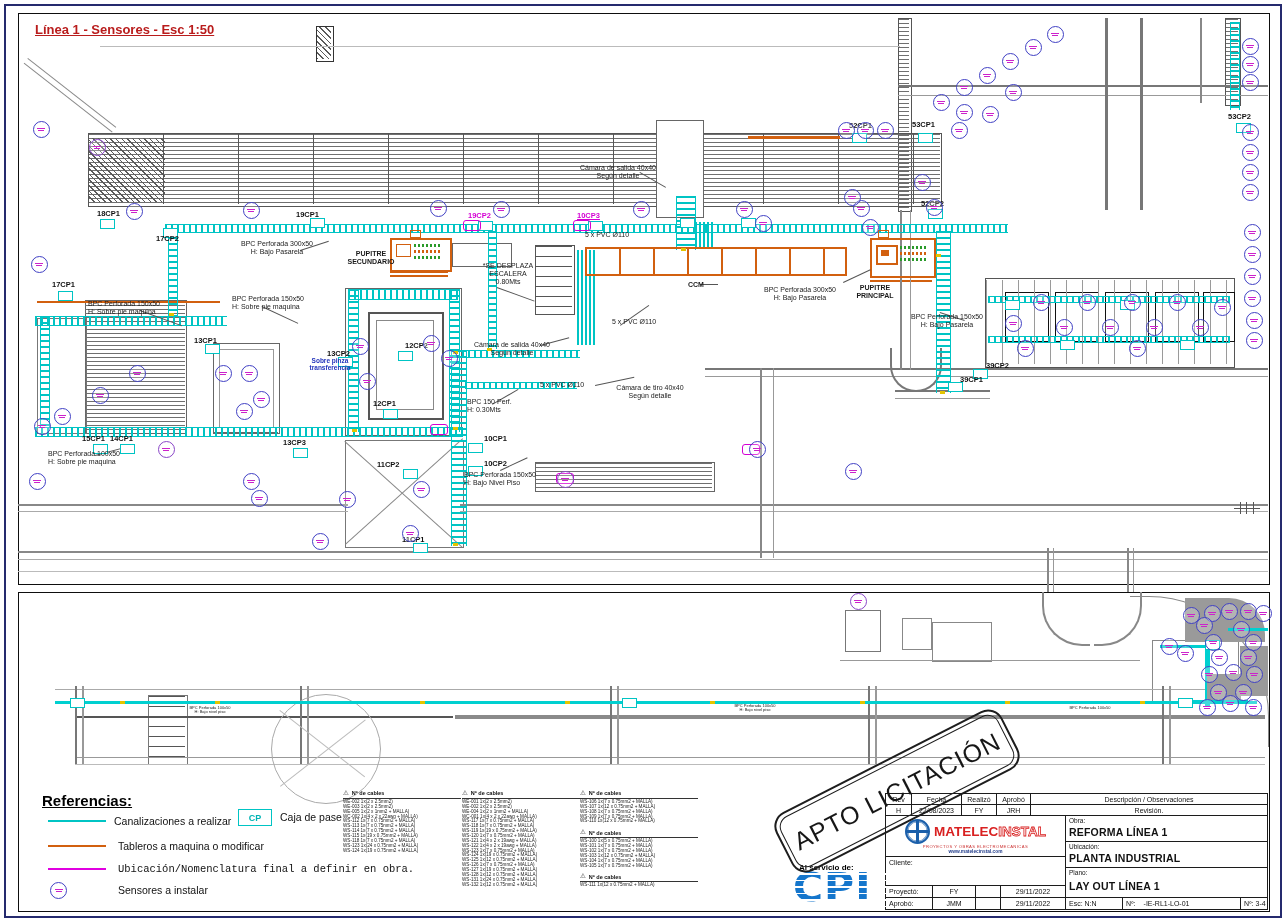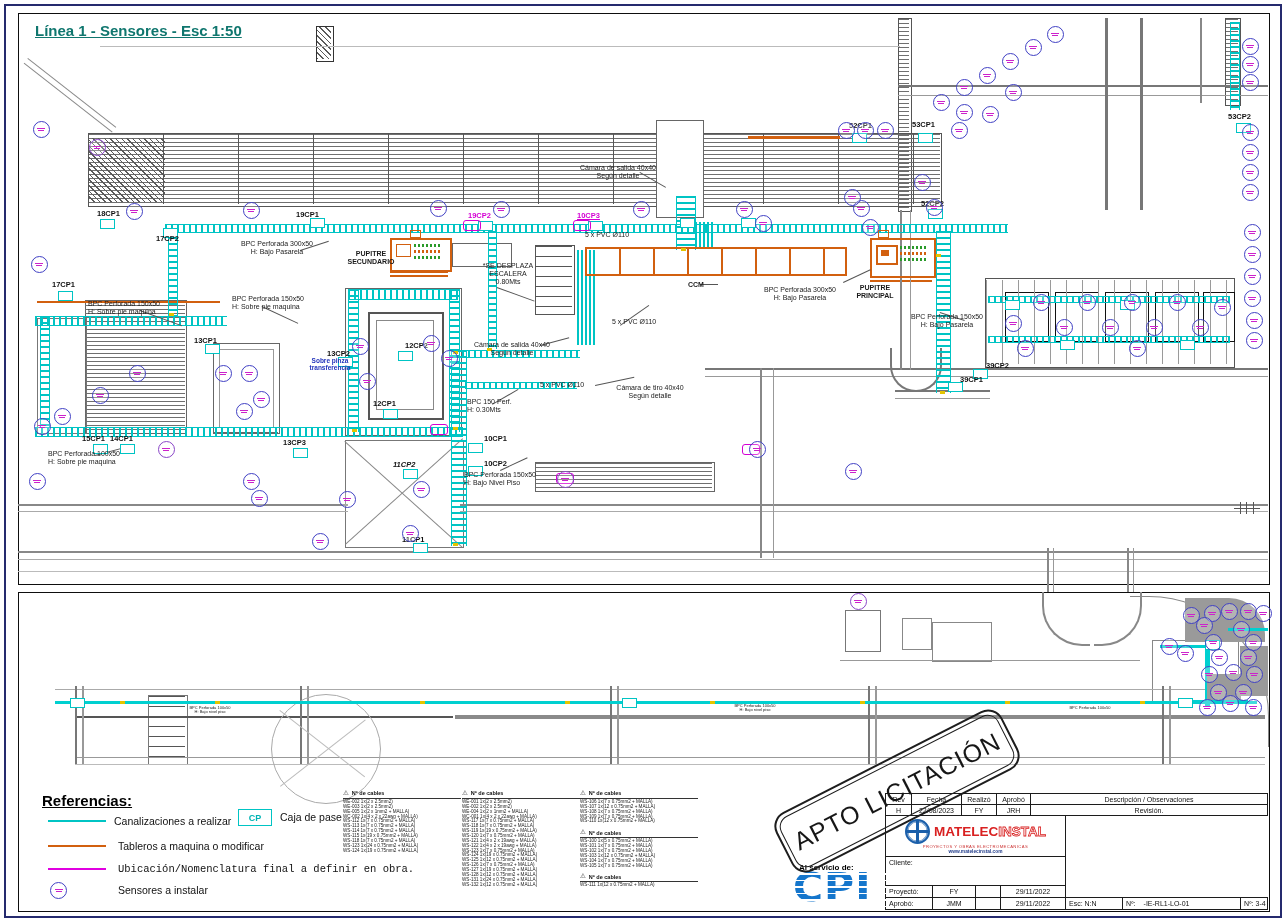--- a/index.html
+++ b/index.html
@@ -1,20 +1,20 @@
 <!DOCTYPE html>
 <html><head>
 <meta charset="utf-8">
 <style>
   html,body{margin:0;padding:0;background:#fff}
   .sheet{position:relative;width:1286px;height:922px;background:#fff;overflow:hidden;
          font-family:"Liberation Sans",sans-serif}
   .frame{position:absolute;inset:4px;border:2.5px solid #252a6e;pointer-events:none;z-index:10}
   .panel{position:absolute;border:1.5px solid #0e0e0e;background:transparent;z-index:1}
-  .ptitle{position:absolute;font-weight:bold;font-size:15px;color:#0f766e;text-decoration:underline;
+  .ptitle{position:absolute;font-weight:bold;font-size:13px;color:#b91c1c;text-decoration:underline;
           white-space:nowrap;z-index:6}
   
   .hlz{background:repeating-linear-gradient(180deg,#6f6f6f 0 1px,transparent 1px 4px)}
   .hlz9{background:repeating-linear-gradient(180deg,#555 0 1px,transparent 1px 10px)}
   .diag{background:repeating-linear-gradient(45deg,#5a5a5a 0 1px,transparent 1px 4px)}
   .vsep{background:repeating-linear-gradient(90deg,#555 0 1px,transparent 1px 75px)}
   .vsep16{background:repeating-linear-gradient(90deg,#9a9a9a 0 1px,transparent 1px 16px)}
   .cyH{border-top:1px solid #00c4c4;border-bottom:1px solid #00c4c4;
        background:repeating-linear-gradient(90deg,#00c4c4 0 2px,rgba(255,255,255,0) 2px 6px)}
   .cyV{border-left:1px solid #00c4c4;border-right:1px solid #00c4c4;
@@ -106,20 +106,32 @@
     <div class="tc lt" style="left:0;top:63px;width:181px;height:30px;align-items:flex-start;padding-top:2px">Cliente:</div>
     <div class="tc lt" style="left:0;top:92px;width:48px;height:13px">Proyectó:</div>
     <div class="tc" style="left:47px;top:92px;width:44px;height:13px">FY</div>
     <div class="tc" style="left:90px;top:92px;width:26px;height:13px"></div>
     <div class="tc" style="left:115px;top:92px;width:66px;height:13px">29/11/2022</div>
     <div class="tc lt" style="left:0;top:104px;width:48px;height:13px">Aprobó:</div>
     <div class="tc" style="left:47px;top:104px;width:44px;height:13px">JMM</div>
     <div class="tc" style="left:90px;top:104px;width:26px;height:13px"></div>
     <div class="tc" style="left:115px;top:104px;width:66px;height:13px">29/11/2022</div>
 
+    <div class="tc lt" style="left:180px;top:22px;width:203px;height:27px">
+      <span class="cap">Obra:</span>
+        <span class="bigv">REFORMA LÍNEA 1</span>
+      </div>
+    <div class="tc lt" style="left:180px;top:48px;width:203px;height:27px">
+      <span class="cap">Ubicación:</span>
+        <span class="bigv">PLANTA INDUSTRIAL</span>
+      </div>
+    <div class="tc lt" style="left:180px;top:74px;width:203px;height:31px">
+      <span class="cap">Plano:</span>
+        <span class="bigv">LAY OUT LÍNEA 1</span>
+      </div>
     <div class="tc lt" style="left:180px;top:104px;width:58px;height:13px">Esc: N:N</div>
     <div class="tc lt" style="left:237px;top:104px;width:119px;height:13px;gap:8px">
       <span>Nº:</span>
         <span>-IE-RL1-LO-01</span>
       </div>
     <div class="tc lt" style="left:355px;top:104px;width:28px;height:13px;white-space:nowrap">Nº: 3-4</div>
   </div>
 
   <div class="stamp">
     <div class="stamp-inner"></div>
@@ -338,21 +350,21 @@
     <div class="cpl" style="position: absolute; left: 912px; top: 120px;">53CP1</div>
     <div class="cpl" style="position: absolute; left: 921px; top: 199px;">52CP2</div>
     <div class="cpl" style="position: absolute; left: 1228px; top: 112px;">53CP2</div>
     <div class="cpl" style="position: absolute; left: 194px; top: 336px;">13CP1</div>
     <div class="cpl" style="position: absolute; left: 327px; top: 349px;">13CP2</div>
     <div class="cpl" style="position: absolute; left: 405px; top: 341px;">12CP2</div>
     <div class="cpl" style="position: absolute; left: 373px; top: 399px;">12CP1</div>
     <div class="cpl" style="position: absolute; left: 82px; top: 434px;">15CP1</div>
     <div class="cpl" style="position: absolute; left: 110px; top: 434px;">14CP1</div>
     <div class="cpl" style="position: absolute; left: 283px; top: 438px;">13CP3</div>
-    <div class="cpl" style="position: absolute; left: 393px; top: 460px; font-style: italic;">11CP2</div>
+    <div class="cpl" style="position: absolute; left: 377px; top: 460px;">11CP2</div>
     <div class="cpl" style="position: absolute; left: 402px; top: 535px;">11CP1</div>
     <div class="cpl" style="position: absolute; left: 484px; top: 434px;">10CP1</div>
     <div class="cpl" style="position: absolute; left: 484px; top: 459px;">10CP2</div>
     <div class="cpl" style="position: absolute; left: 986px; top: 361px;">39CP2</div>
     <div class="cpl" style="position: absolute; left: 960px; top: 375px;">39CP1</div>
     <div class="sensor" style="position: absolute; left: 32.5px; top: 120.5px;">
       <i></i>
       <i></i>
     </div>
     <div class="sensor" style="position: absolute; left: 88.5px; top: 138.5px; border-color: rgb(138, 70, 200);">

